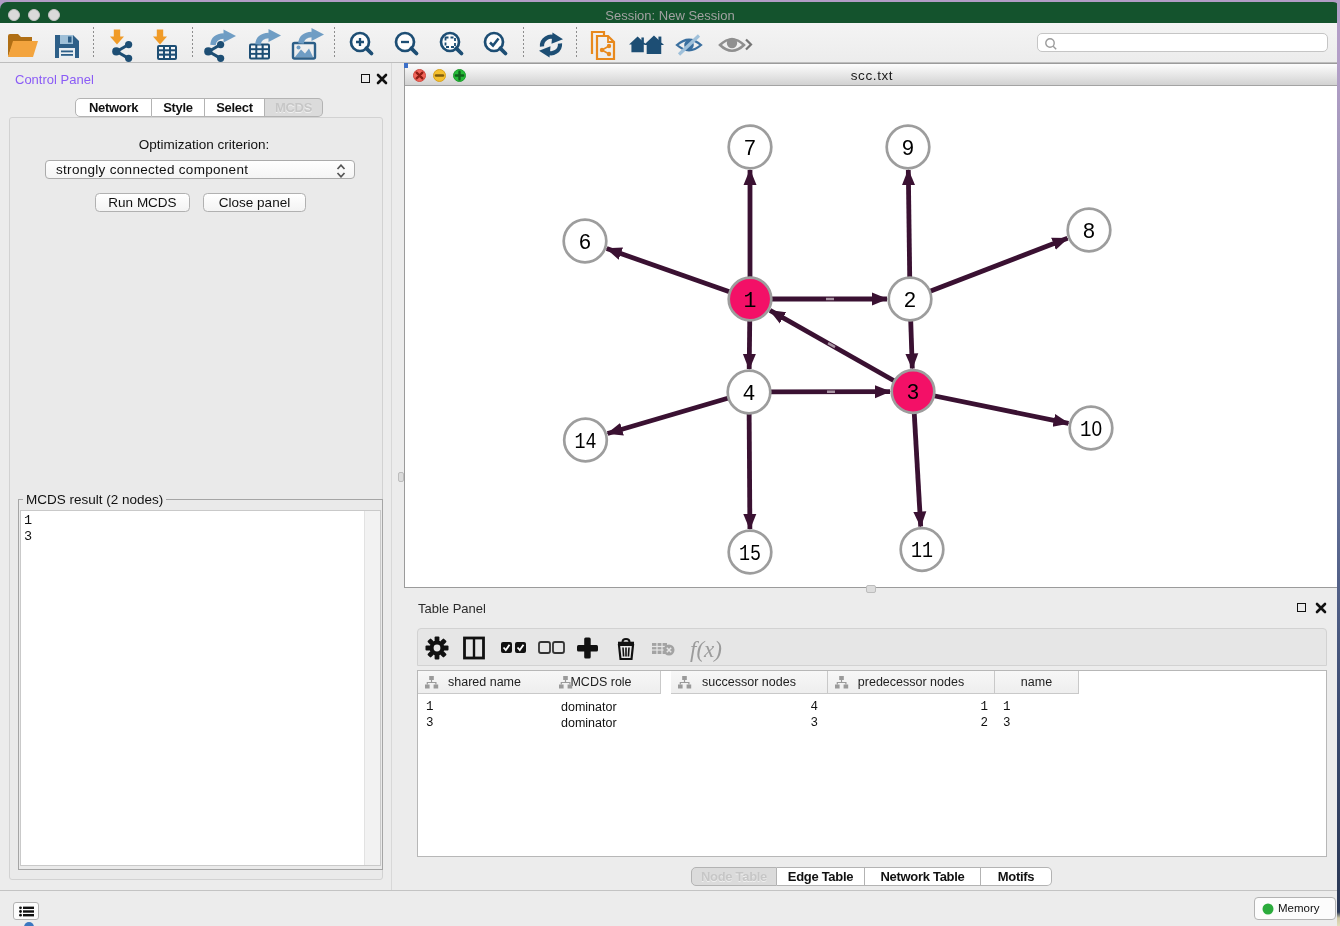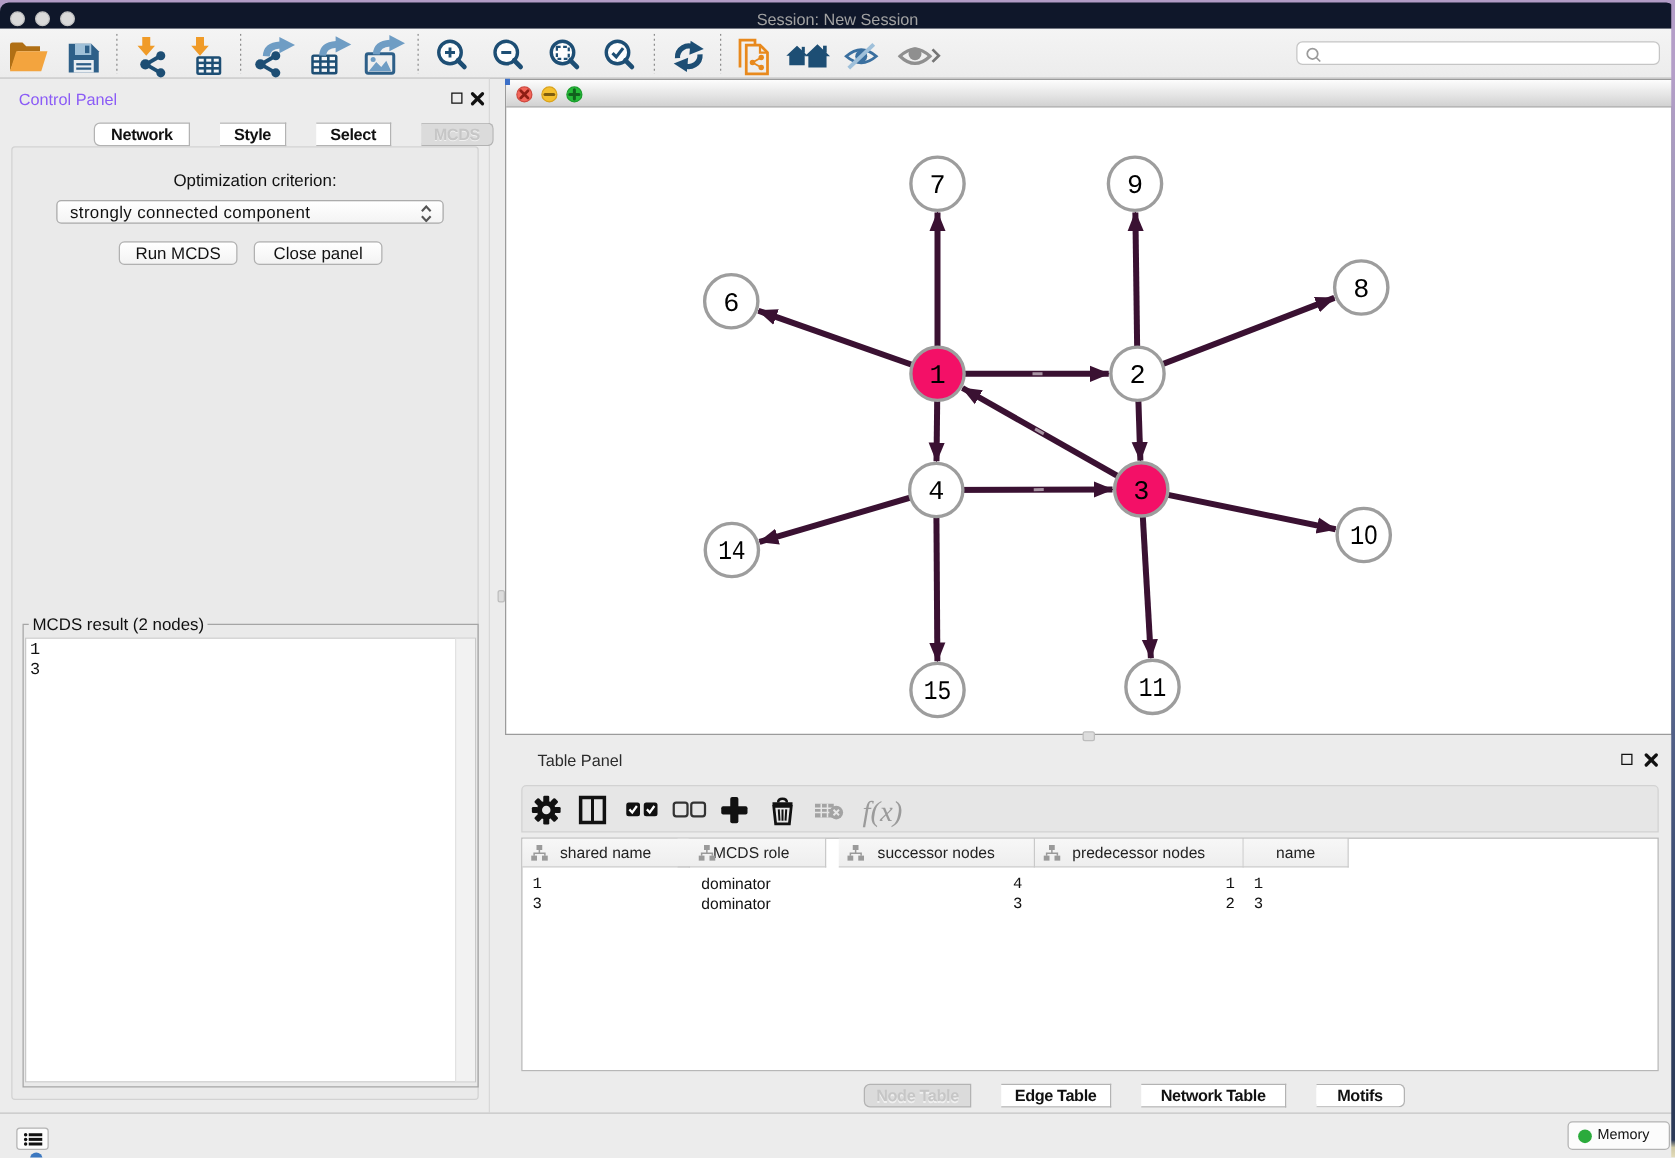--- a/index.html
+++ b/index.html
@@ -1,32 +1,32 @@
 <!DOCTYPE html>
 <html><head>
 <meta charset="utf-8">
 <style>
   * { margin:0; padding:0; box-sizing:border-box; }
   html,body { width:1340px; height:926px; overflow:hidden; }
   body { font-family:"Liberation Sans", sans-serif; background:#ececec; position:relative; }
   .abs { position:absolute; }
   
   #purple { left:0; top:0; width:1340px; height:14px; background:#b29cc6; }
-  #titlebar { left:0; top:2px; width:1340px; height:21px; background:#0f172a; border-radius:7px 7px 0 0; }
+  #titlebar { left:0; top:2px; width:1340px; height:21px; background:#14532d; border-radius:7px 7px 0 0; }
   .tl { position:absolute; top:7px; width:12px; height:12px; border-radius:50%; background:#dadada; border:1px solid #c3c3c3; }
   #wtitle { left:0; top:6px; width:1340px; text-align:center; font-size:13px; color:#a2a2a2; }
   #toolbar { left:0; top:23px; width:1340px; height:40px; background:linear-gradient(#f4f4f4,#ececec); border-bottom:1px solid #bdbdbd; }
   .tsep { position:absolute; top:4px; height:32px; width:1px;
     background-image:linear-gradient(#8d8d8d 2px, transparent 2px); background-size:1px 4px; }
   #search { left:1037px; top:10px; width:291px; height:19px; background:#fff; border:1px solid #c5c5c5; border-radius:5px; }
   
   #cpanel { left:0; top:63px; width:392px; height:827px; background:#ececec; border-right:1px solid #d8d8d8; }
   #cp-title { left:15px; top:9px; font-size:13px; color:#8b5cf6; }
   .sqicon { position:absolute; width:9px; height:9px; border:1.6px solid #111; }
-  .tabrow { position:absolute; display:flex;gap:24px; }
+  .tabrow { position:absolute; display:flex; }
   .tab { height:19px; background:#fff; border:1px solid #b3b3b3; border-left:none; font-size:13px; font-weight:700; letter-spacing:-0.3px; color:#111; text-align:center; line-height:18px; }
   .tab.first { border-left:1px solid #b3b3b3; border-radius:5px 0 0 5px; }
   .tab.last { border-radius:0 5px 5px 0; }
   .tab.sel { background:#dbdbdb; color:#c6c6c6; text-shadow:0 1px 0 #f0f0f0; }
   #cp-inner { left:9px; top:54px; width:374px; height:763px; background:#eaeaea; border:1px solid #d2d2d2; border-radius:3px; }
   #optlabel { left:8px; top:74px; width:392px; text-align:center; font-size:13.5px; color:#111; }
   #dropdown { left:45px; top:97px; width:310px; height:19px; background:linear-gradient(#ffffff,#f4f4f4); border:1px solid #ababab; border-radius:4px; font-size:13.5px; letter-spacing:0.3px; color:#111; line-height:17px; padding-left:10px; }
   .btn { position:absolute; height:19px; background:linear-gradient(#ffffff,#f3f3f3); border:1px solid #b1b1b1; border-radius:4.5px; font-size:13.5px; color:#111; text-align:center; line-height:17px; }
   #groupbox { left:18px; top:436px; width:365px; height:371px; border:1px solid #a5a5a5; }
   #grouplabel { left:23px; top:429px; background:#eaeaea; padding:0 3px; font-size:13.5px; color:#111; }
@@ -35,21 +35,21 @@
   
   #frame { left:404px; top:63px; width:934px; height:525px; background:#fff; border:1px solid #9b9b9b; }
   #ftitle { left:0; top:0; width:934px; height:22px; background:linear-gradient(#fdfdfd,#d2d2d2); border-bottom:1px solid #a3a3a3; }
   #ftext { left:0; top:4px; width:934px; text-align:center; font-size:13.5px; font-weight:400; letter-spacing:0.6px; color:#1a1a1a; }
   .light { position:absolute; top:5px; width:13px; height:13px; border-radius:50%; }
   
   #vdiv-handle { left:398px; top:472px; width:6px; height:10px; background:#dcdcdc; border:1px solid #bdbdbd; border-radius:2px; }
   #hdiv-handle { left:866px; top:585px; width:10px; height:8px; background:#dcdcdc; border:1px solid #bdbdbd; border-radius:2px; }
   
   #tpanel { left:404px; top:594px; width:936px; height:296px; background:#ececec; }
-  #tp-title { left:14px; top:7px; font-size:13px; color:#2b2b2b;margin-left:12px; }
+  #tp-title { left:14px; top:7px; font-size:13px; color:#2b2b2b; }
   #tp-toolbar { left:13px; top:34px; width:910px; height:38px; background:#e6e6e6; border:1px solid #d2d2d2; border-radius:4px 4px 0 0; }
   #tbl { left:13px; top:76px; width:910px; height:187px; background:#fff; border:1px solid #b7b7b7; }
   .th { position:absolute; top:0; height:23px; background:linear-gradient(#f7f7f7,#eeeeee); border-right:1px solid #c9c9c9; border-bottom:1px solid #c9c9c9; font-size:12.5px; color:#222; text-align:center; line-height:23px; }
   .td { position:absolute; font-size:12.5px; color:#111; line-height:16px; }
   .btabrow { left:287px; top:273px; }
   .btab { height:19px; }
   
   #statusbar { left:0; top:890px; width:1340px; height:36px; background:#ececec; border-top:1px solid #c3c3c3; }
   #listbtn { left:13px; top:11px; width:26px; height:18px; background:#fcfcfc; border:1px solid #b3b3b3; border-radius:3px; }
   #membtn { left:1254px; top:6px; width:82px; height:23px; background:#fcfcfc; border:1px solid #b3b3b3; border-radius:4px; font-size:11.5px; color:#111; }
@@ -238,20 +238,21 @@
     <div class="light" style="left:28px; background:#f5c02e; border:1px solid #d9a21c;">
       <svg width="11" height="11" viewBox="0 0 11 11" style="position:absolute;left:0;top:0;">
         <path d="M2,5.5 L9,5.5" stroke="#7e5d0e" stroke-width="2.4" stroke-linecap="round"></path>
       </svg>
     </div>
     <div class="light" style="left:48px; background:#25ba38; border:1px solid #1a9c2c;">
       <svg width="11" height="11" viewBox="0 0 11 11" style="position:absolute;left:0;top:0;">
         <path d="M5.5,1.8 L5.5,9.2 M1.8,5.5 L9.2,5.5" stroke="#11611d" stroke-width="2.4" stroke-linecap="round"></path>
       </svg>
     </div>
+    <div class="abs" id="ftext">scc.txt</div>
   </div>
   <svg class="abs" style="left:0; top:23px;" width="934" height="501" viewBox="0 0 934 501" id="graph">
       <defs>
         <marker id="arr" markerUnits="userSpaceOnUse" markerWidth="18" markerHeight="16" refX="15" refY="7" orient="auto">
           <path d="M0,0.5 L16,7 L0,13.5 Z" fill="#3a1132"></path>
         </marker>
       </defs>
 <line x1="345" y1="212" x2="345.0" y2="83.0" stroke="#3a1132" stroke-width="4.8" marker-end="url(#arr)"></line>
 <line x1="345" y1="212" x2="201.7" y2="161.6" stroke="#3a1132" stroke-width="4.8" marker-end="url(#arr)"></line>
 <line x1="345" y1="212" x2="482.0" y2="212.0" stroke="#3a1132" stroke-width="4.8" marker-end="url(#arr)"></line>

